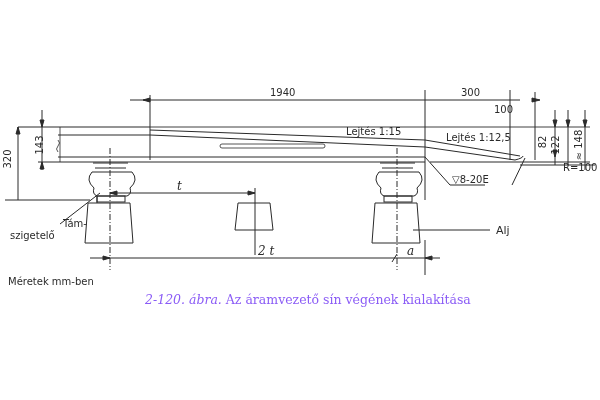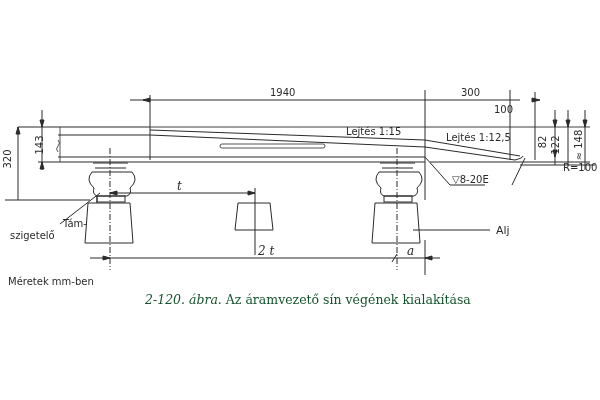--- a/index.html
+++ b/index.html
@@ -1,21 +1,21 @@
 <!DOCTYPE html>
 <html><head>
 <meta charset="utf-8">
 <style>
   html,body{margin:0;padding:0;background:#ffffff;}
   body{width:600px;height:400px;position:relative;overflow:hidden;font-family:"DejaVu Sans",sans-serif;color:#2a2a2a;}
   svg{position:absolute;left:0;top:0;}
   .lbl{position:absolute;font-family:"DejaVu Sans",sans-serif;font-size:10px;color:#2a2a2a;white-space:nowrap;line-height:1;}
   .vert{transform:rotate(-90deg);transform-origin:center center;}
   .it{font-style:italic;font-family:"DejaVu Serif",serif;}
-  .caption{position:absolute;left:145px;top:292px;font-family:"DejaVu Serif",serif;font-size:12.5px;color:#14532d;white-space:nowrap;}
+  .caption{position:absolute;left:145px;top:292px;font-family:"DejaVu Serif",serif;font-size:12.5px;color:#8b5cf6;white-space:nowrap;}
   .caption .num{font-style:italic;}
 </style>
 </head>
 <body>
 
 <svg width="600" height="400" viewBox="0 0 600 400">
   <g stroke="#2a2a2a" fill="none" stroke-width="1">
 
     <line x1="130" y1="100" x2="520" y2="100"></line>
     <line x1="150" y1="95" x2="150" y2="160"></line>

